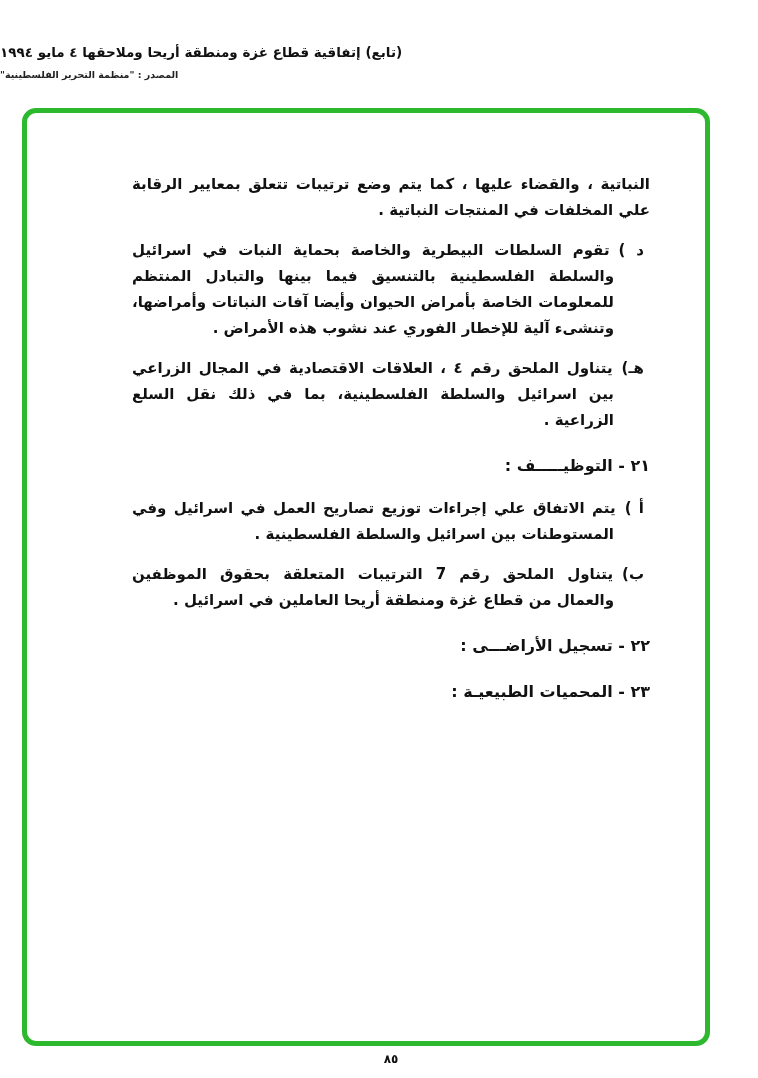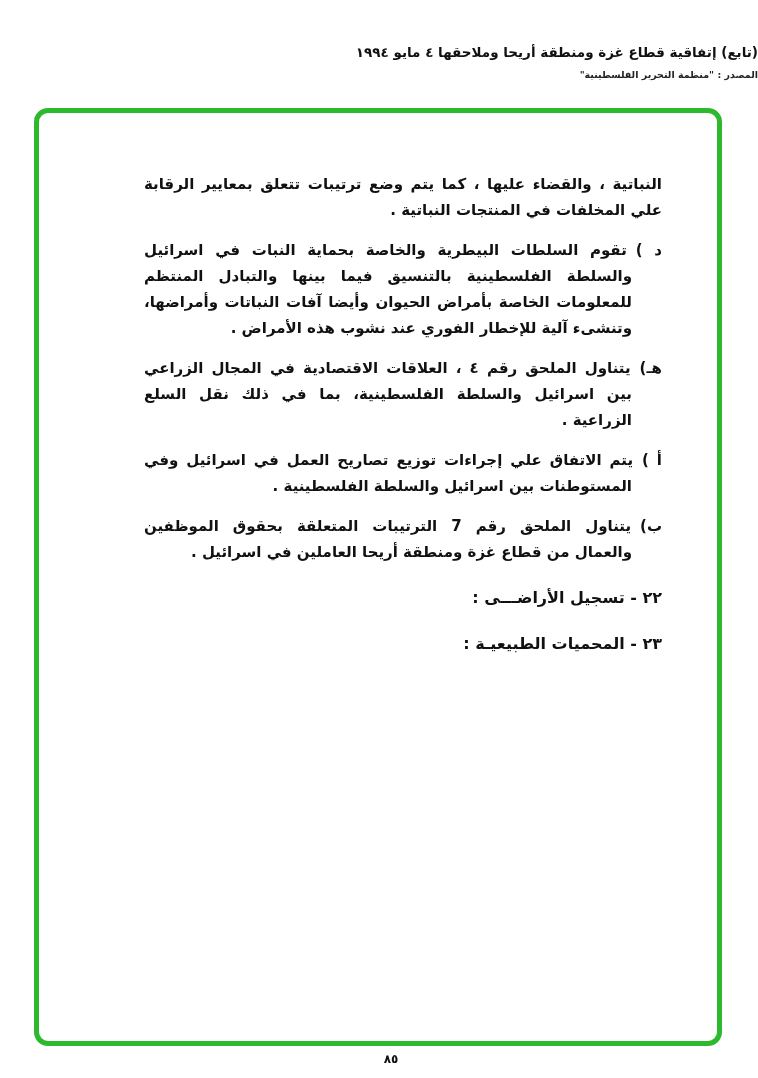--- a/index.html
+++ b/index.html
@@ -11,57 +11,57 @@
     background: #ffffff;
     overflow: hidden;
     font-family: "DejaVu Sans", "Liberation Sans", sans-serif;
     color: #111111;
   }
   .hdr {
     position: absolute;
     top: 44px;
     left: 0;
     right: 0;
-    text-align: right;
+    text-align: left;
     direction: rtl;
   }
   .hdr-title {
     font-size: 13.5px;
     font-weight: 700;
     letter-spacing: 0.5px;
   }
   .hdr-source {
     margin-top: 9px;
     font-size: 9.5px;
     font-weight: 700;
     color: #222;
   }
   .frame {
     position: absolute;
-    left: 34px;
+    left: 22px;
     top: 108px;
     width: 688px;
     height: 938px;
     box-sizing: border-box;
     border: 5px solid #2db92d;
     border-radius: 14px;
     background: #ffffff;
   }
   .content {
     direction: rtl;
     box-sizing: border-box;
     padding: 58px 55px 0 105px;
     font-size: 15px;
     font-weight: 700;
     line-height: 26px;
     text-align: justify;
   }
   .para { margin: 0 0 14px 0; }
   .item {
-    margin: 0 0 14px 0;
+    margin: 0 6px 14px 0;
     padding-right: 30px;
     text-indent: -30px;
   }
   .item .marker { margin-left: 9px; white-space: nowrap; }
   .heading {
     margin: 20px 0 16px 0;
     font-size: 16px;
     font-weight: 700;
     text-align: right;
   }
@@ -89,20 +89,21 @@
   <div class="frame">
     <div class="content">
 
       <p class="para">النباتية ، والقضاء عليها ، كما يتم وضع ترتيبات تتعلق بمعايير الرقابة علي المخلفات في المنتجات النباتية .</p>
 
       <p class="item"><span class="marker">د )</span><span>تقوم السلطات البيطرية والخاصة بحماية النبات في اسرائيل والسلطة الفلسطينية بالتنسيق فيما بينها والتبادل المنتظم للمعلومات الخاصة بأمراض الحيوان وأيضا آفات النباتات وأمراضها، وتنشىء آلية للإخطار الفوري عند نشوب هذه الأمراض .</span></p>
 
       <p class="item"><span class="marker">هـ)</span><span>يتناول الملحق رقم ٤ ، العلاقات الاقتصادية في المجال الزراعي بين اسرائيل والسلطة الفلسطينية، بما في ذلك نقل السلع الزراعية .</span></p>
 
 
+      <p class="heading">٢١ - التوظيـــــف :</p>
 
       <p class="item"><span class="marker">أ )</span><span>يتم الاتفاق علي إجراءات توزيع تصاريح العمل في اسرائيل وفي المستوطنات بين اسرائيل والسلطة الفلسطينية .</span></p>
 
       <p class="item"><span class="marker">ب)</span><span>يتناول الملحق رقم 7 الترتيبات المتعلقة بحقوق الموظفين والعمال من قطاع غزة ومنطقة أريحا العاملين في اسرائيل .</span></p>
 
       <p class="heading">٢٢ - تسجيل الأراضـــى :</p>
 
 
       <p class="heading">٢٣ - المحميات الطبيعيـة :</p>
 

